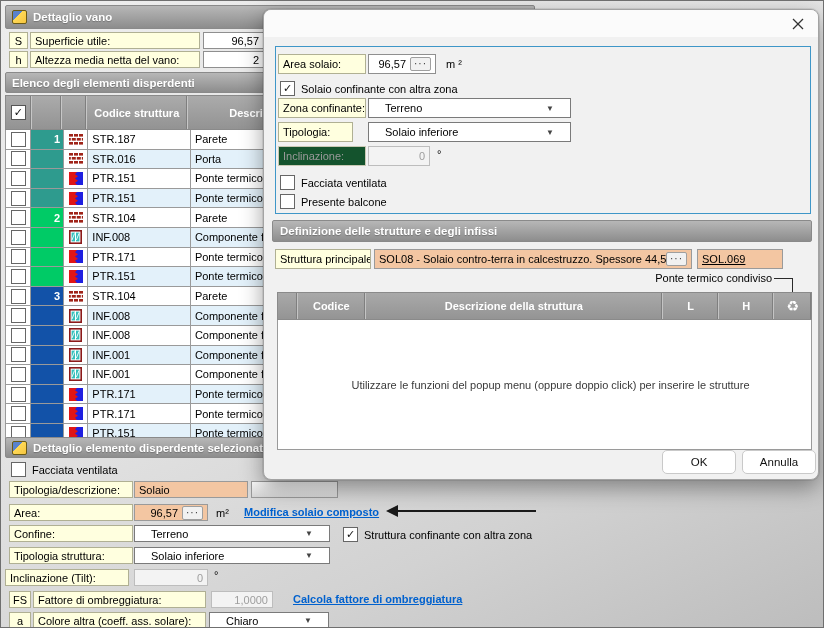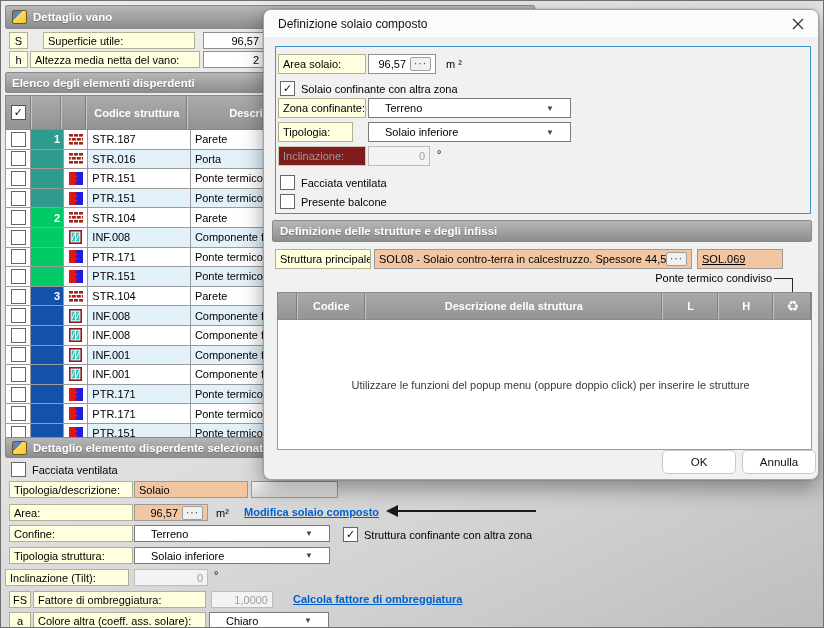--- a/index.html
+++ b/index.html
@@ -15,21 +15,21 @@
     background:linear-gradient(#b7b7b7,#8d8d8d);
     color:#fff;font-weight:bold;font-size:11.5px;
     display:flex;align-items:center;gap:6px;padding:0 6px;
     border:1px solid #8a8a8a;border-radius:2px;
     text-shadow:0 1px 1px rgba(0,0,0,.25);white-space:nowrap;overflow:hidden;
   }
   .note-icon{width:13px;height:12px;flex:0 0 13px;border:1px solid #6b5a14;border-radius:2px;
     background:linear-gradient(135deg,#5a82cc 0%,#5a82cc 38%,#ffd957 38%,#f7c63e 100%);}
   
   .ylabel{background:#ffffdf;border:1px solid #b0b093;padding:1px 4px;display:flex;align-items:center;white-space:nowrap;overflow:hidden;}
-  .ylabel.dis{color:#9a9a9a;background:#7f1d1d;border-color:#c9c9b4;}
+  .ylabel.dis{color:#9a9a9a;background:#14532d;border-color:#c9c9b4;}
   .field{background:#fff;border:1px solid #8f8f8f;display:flex;align-items:center;padding:1px 4px;white-space:nowrap;overflow:hidden;}
   .field.num{justify-content:flex-end;}
   .field.dis{background:#f3f3f3;border-color:#bdbdbd;color:#9e9e9e;}
   .field.orange{background:#f3c6a2;border-color:#9a9a9a;}
   .grayfield{background:linear-gradient(#fdfdfd,#d7d7d7);border:1px solid #9a9a9a;}
   .more-btn{border:1px solid #9f9f9f;background:#f1f1f1;border-radius:2px;font-size:10px;line-height:1;
     padding:1px 3px;margin-left:4px;color:#333;letter-spacing:1px;}
   .dropdown{background:#fff;border:1px solid #7a7a7a;display:flex;align-items:center;padding:1px 16px;white-space:nowrap;}
   .dropdown .dd-caret{margin-left:auto;font-size:8px;color:#444;}
   .cb{width:13px;height:13px;background:#fff;border:1px solid #666;display:inline-flex;align-items:center;justify-content:center;
@@ -65,21 +65,21 @@
 <body>
 
 <div id="screen">
 
   <div class="abs secbar" style="left:4px;top:4px;width:530px;height:24px;">
     <span class="note-icon"></span>
     <span>Dettaglio vano</span>
   </div>
 
   <div class="abs ylabel" style="left:8px;top:31px;width:19px;height:17px;justify-content:center;">S</div>
-  <div class="abs ylabel" style="left:42px;top:31px;width:152px;height:17px;">Superficie utile:</div>
+  <div class="abs ylabel" style="left:29px;top:31px;width:170px;height:17px;">Superficie utile:</div>
   <div class="abs field num" style="left:202px;top:31px;width:66px;height:17px;padding-right:9px;">96,57</div>
 
   <div class="abs ylabel" style="left:8px;top:50px;width:19px;height:17px;justify-content:center;">h</div>
   <div class="abs ylabel" style="left:29px;top:50px;width:170px;height:17px;">Altezza media netta del vano:</div>
   <div class="abs field num" style="left:202px;top:50px;width:66px;height:17px;padding-right:9px;">2</div>
 
   <div class="abs secbar" style="left:4px;top:71px;width:530px;height:21px;">
     <span>Elenco degli elementi disperdenti</span>
   </div>
 
@@ -446,21 +446,20 @@
 
   <div class="abs ylabel" style="left:8px;top:611px;width:22px;height:17px;justify-content:center;">a</div>
   <div class="abs ylabel" style="left:32px;top:611px;width:173px;height:17px;">Colore altra (coeff. ass. solare):</div>
   <div class="abs dropdown" style="left:208px;top:611px;width:120px;height:17px;">
     <span>Chiaro</span>
     <span class="dd-caret">▼</span>
   </div>
 
   <div class="abs" id="dialog">
     <div class="titlebar">
-      <span>Definizione solaio composto</span>
       <svg class="abs" style="right:14px;top:8px;" width="12" height="12">
         <line x1="1" y1="1" x2="11" y2="11" stroke="#333" stroke-width="1.3"></line>
         <line x1="11" y1="1" x2="1" y2="11" stroke="#333" stroke-width="1.3"></line>
       </svg>
     </div>
 
     <div class="abs groupbox" style="left:11px;top:36px;width:536px;height:168px;"></div>
 
     <div class="abs ylabel" style="left:14px;top:44px;width:88px;height:20px;">Area solaio:</div>
     <div class="abs field num" style="left:104px;top:44px;width:68px;height:20px;">

